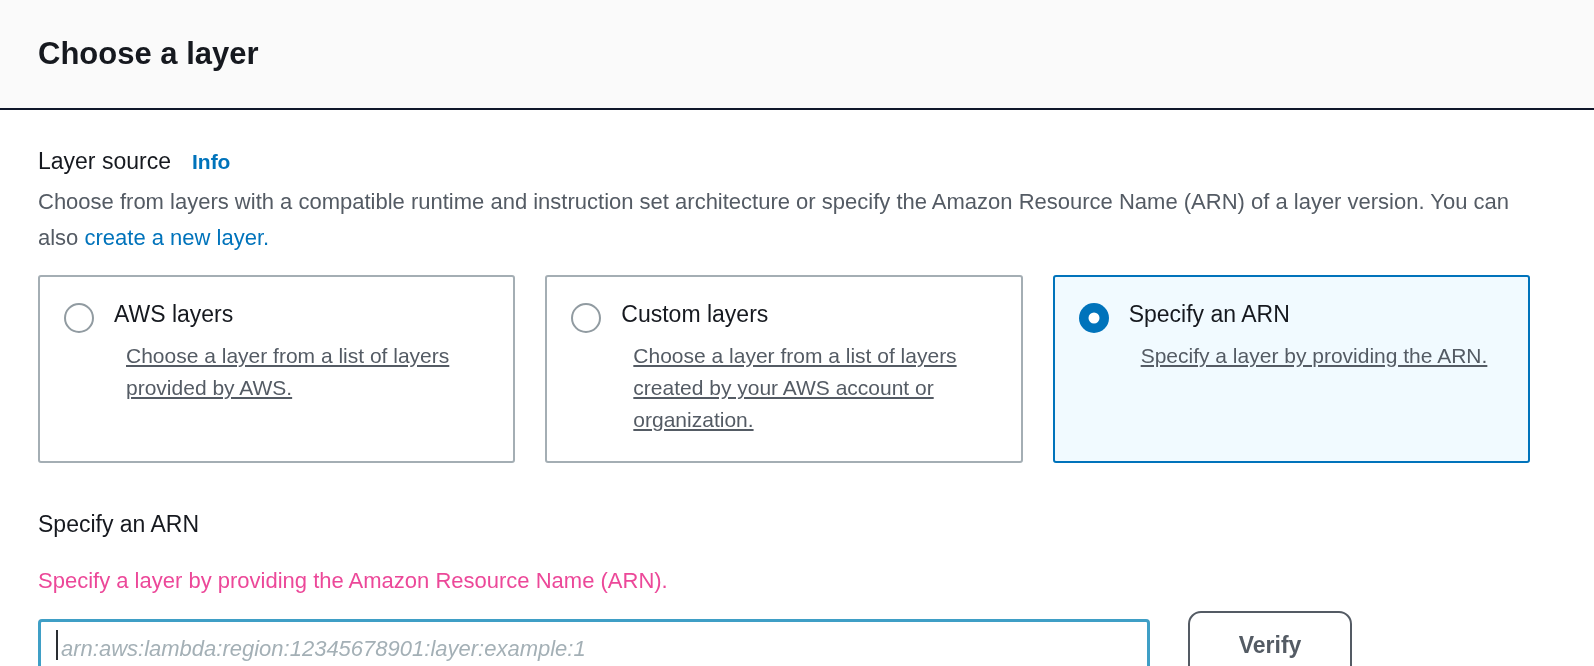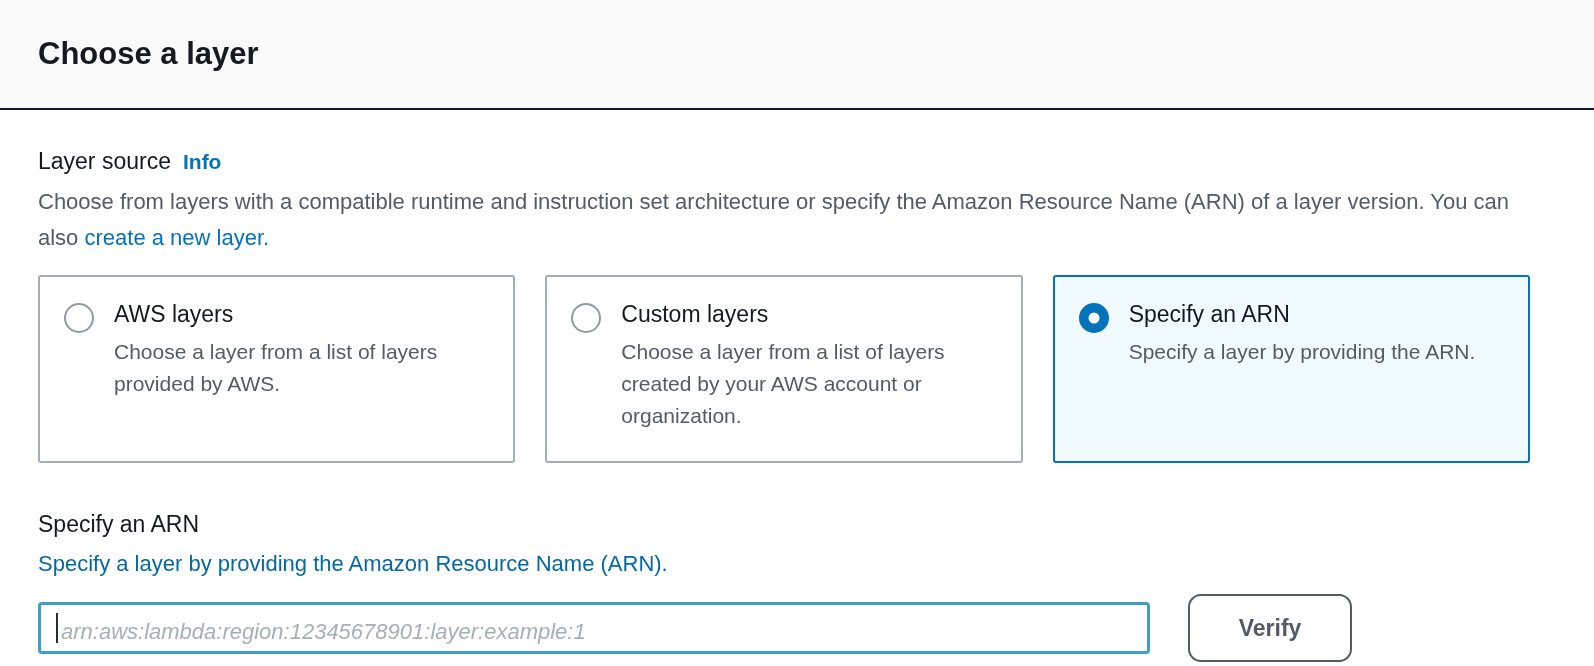--- a/index.html
+++ b/index.html
@@ -27,21 +27,21 @@
     font-weight: 700;
     color: #16191f;
   }
 
   .content { margin-left: 38px; width: 1492px; }
 
   
   .label-row { margin-top: 38px; display: flex; align-items: baseline; }
   .field-label { font-size: 23px; color: #16191f; text-align: right; }
   .info-link {
-    margin-left: 12px;
+    margin-left: 21px;
     font-size: 21px;
     font-weight: 700;
     color: #0073bb;
     text-decoration: none;
     cursor: pointer;
   }
   .description {
     margin-top: 9px;
     font-size: 22px;
     line-height: 36px;
@@ -76,25 +76,25 @@
   .card.selected .radio::after {
     content: "";
     position: absolute;
     left: 50%; top: 50%;
     width: 11px; height: 11px;
     background: #ffffff;
     border-radius: 50%;
     transform: translate(-50%, -50%);
   }
   .card-title { font-size: 23px; color: #16191f; margin: 0 0 8px 0; }
-  .card-desc { font-size: 21px; line-height: 32px; color: #545b64; margin: 0; }
+  .card-desc { font-size: 21px; line-height: 32px; color: #545b64; margin: 12px; text-decoration: underline; }
 
   
   .section-heading { margin-top: 48px; font-size: 23px; color: #16191f; }
-  .section-desc { margin-top: 13px; font-size: 22px; color: #0369a1; }
+  .section-desc { margin-top: 30px; font-size: 22px; color: #ec4899; }
 
   .input-row { margin-top: 17px; display: flex; align-items: center; }
   .arn-input-wrap { position: relative; width: 1112px; flex: none; }
   .arn-input {
     width: 100%;
     height: 52px;
     border: 3px solid #3f9fc6;
     border-radius: 4px;
     padding: 8px 16px 0 20px;
     font-family: "Liberation Sans", sans-serif;

